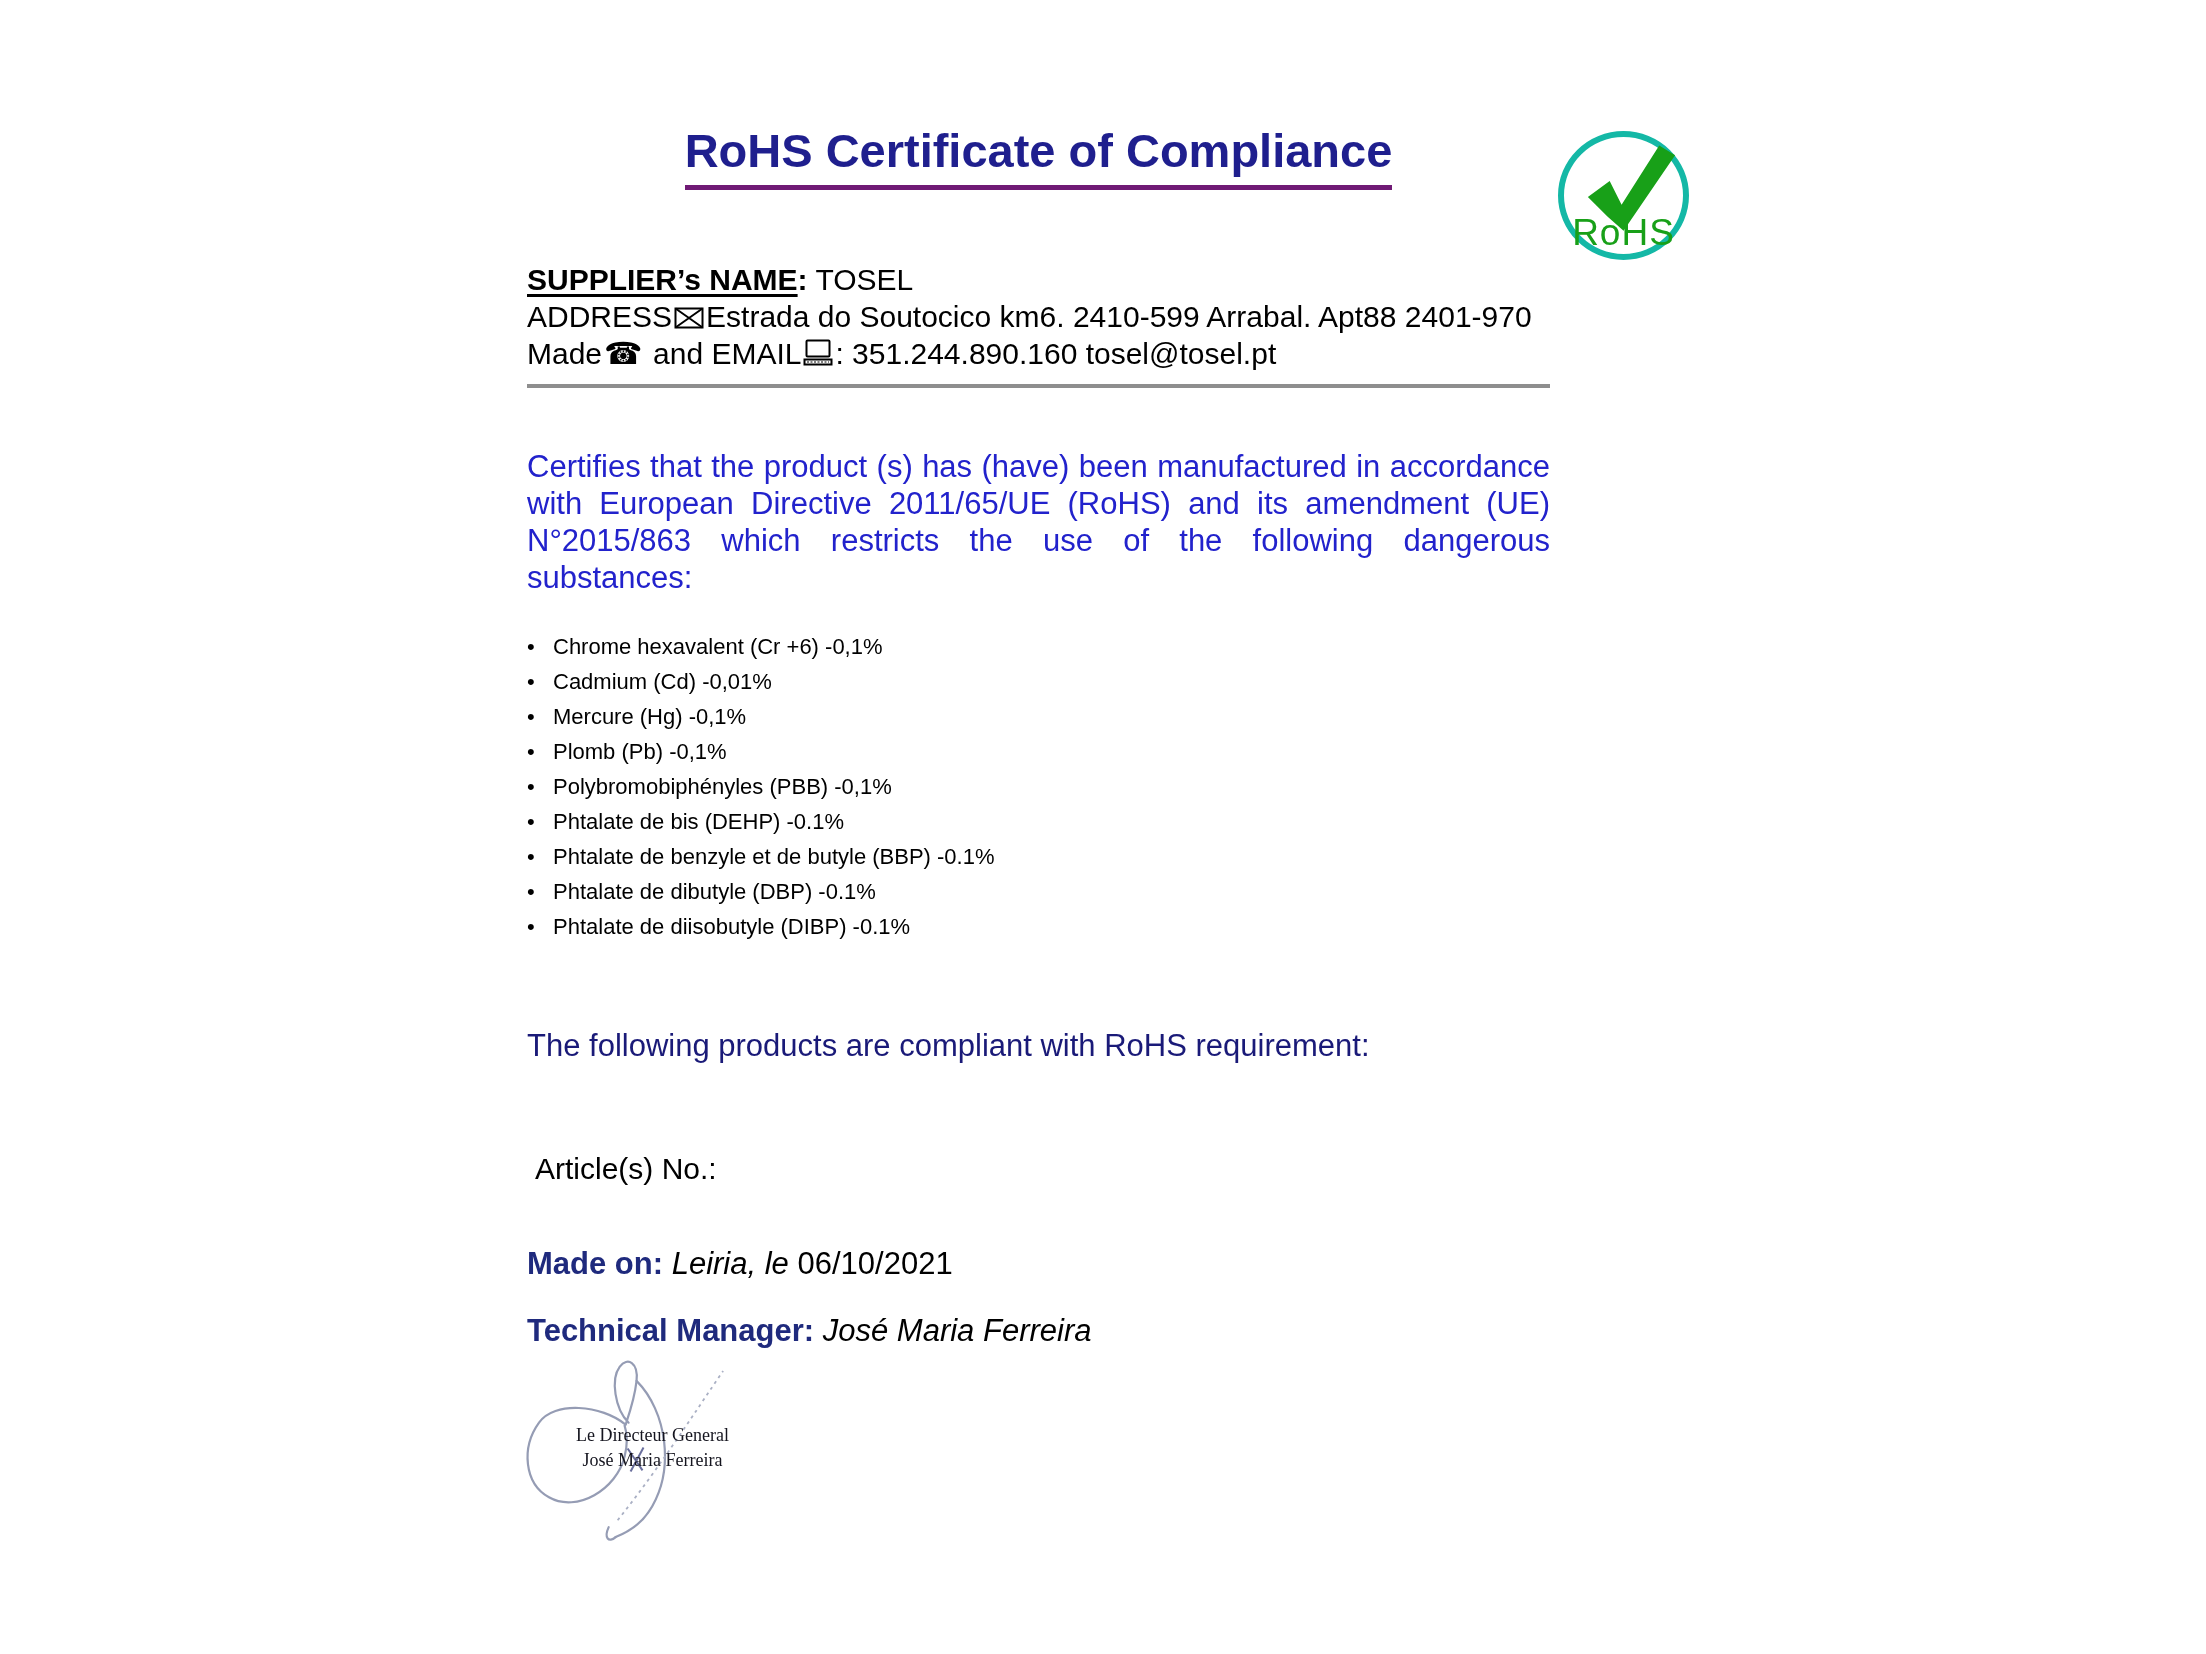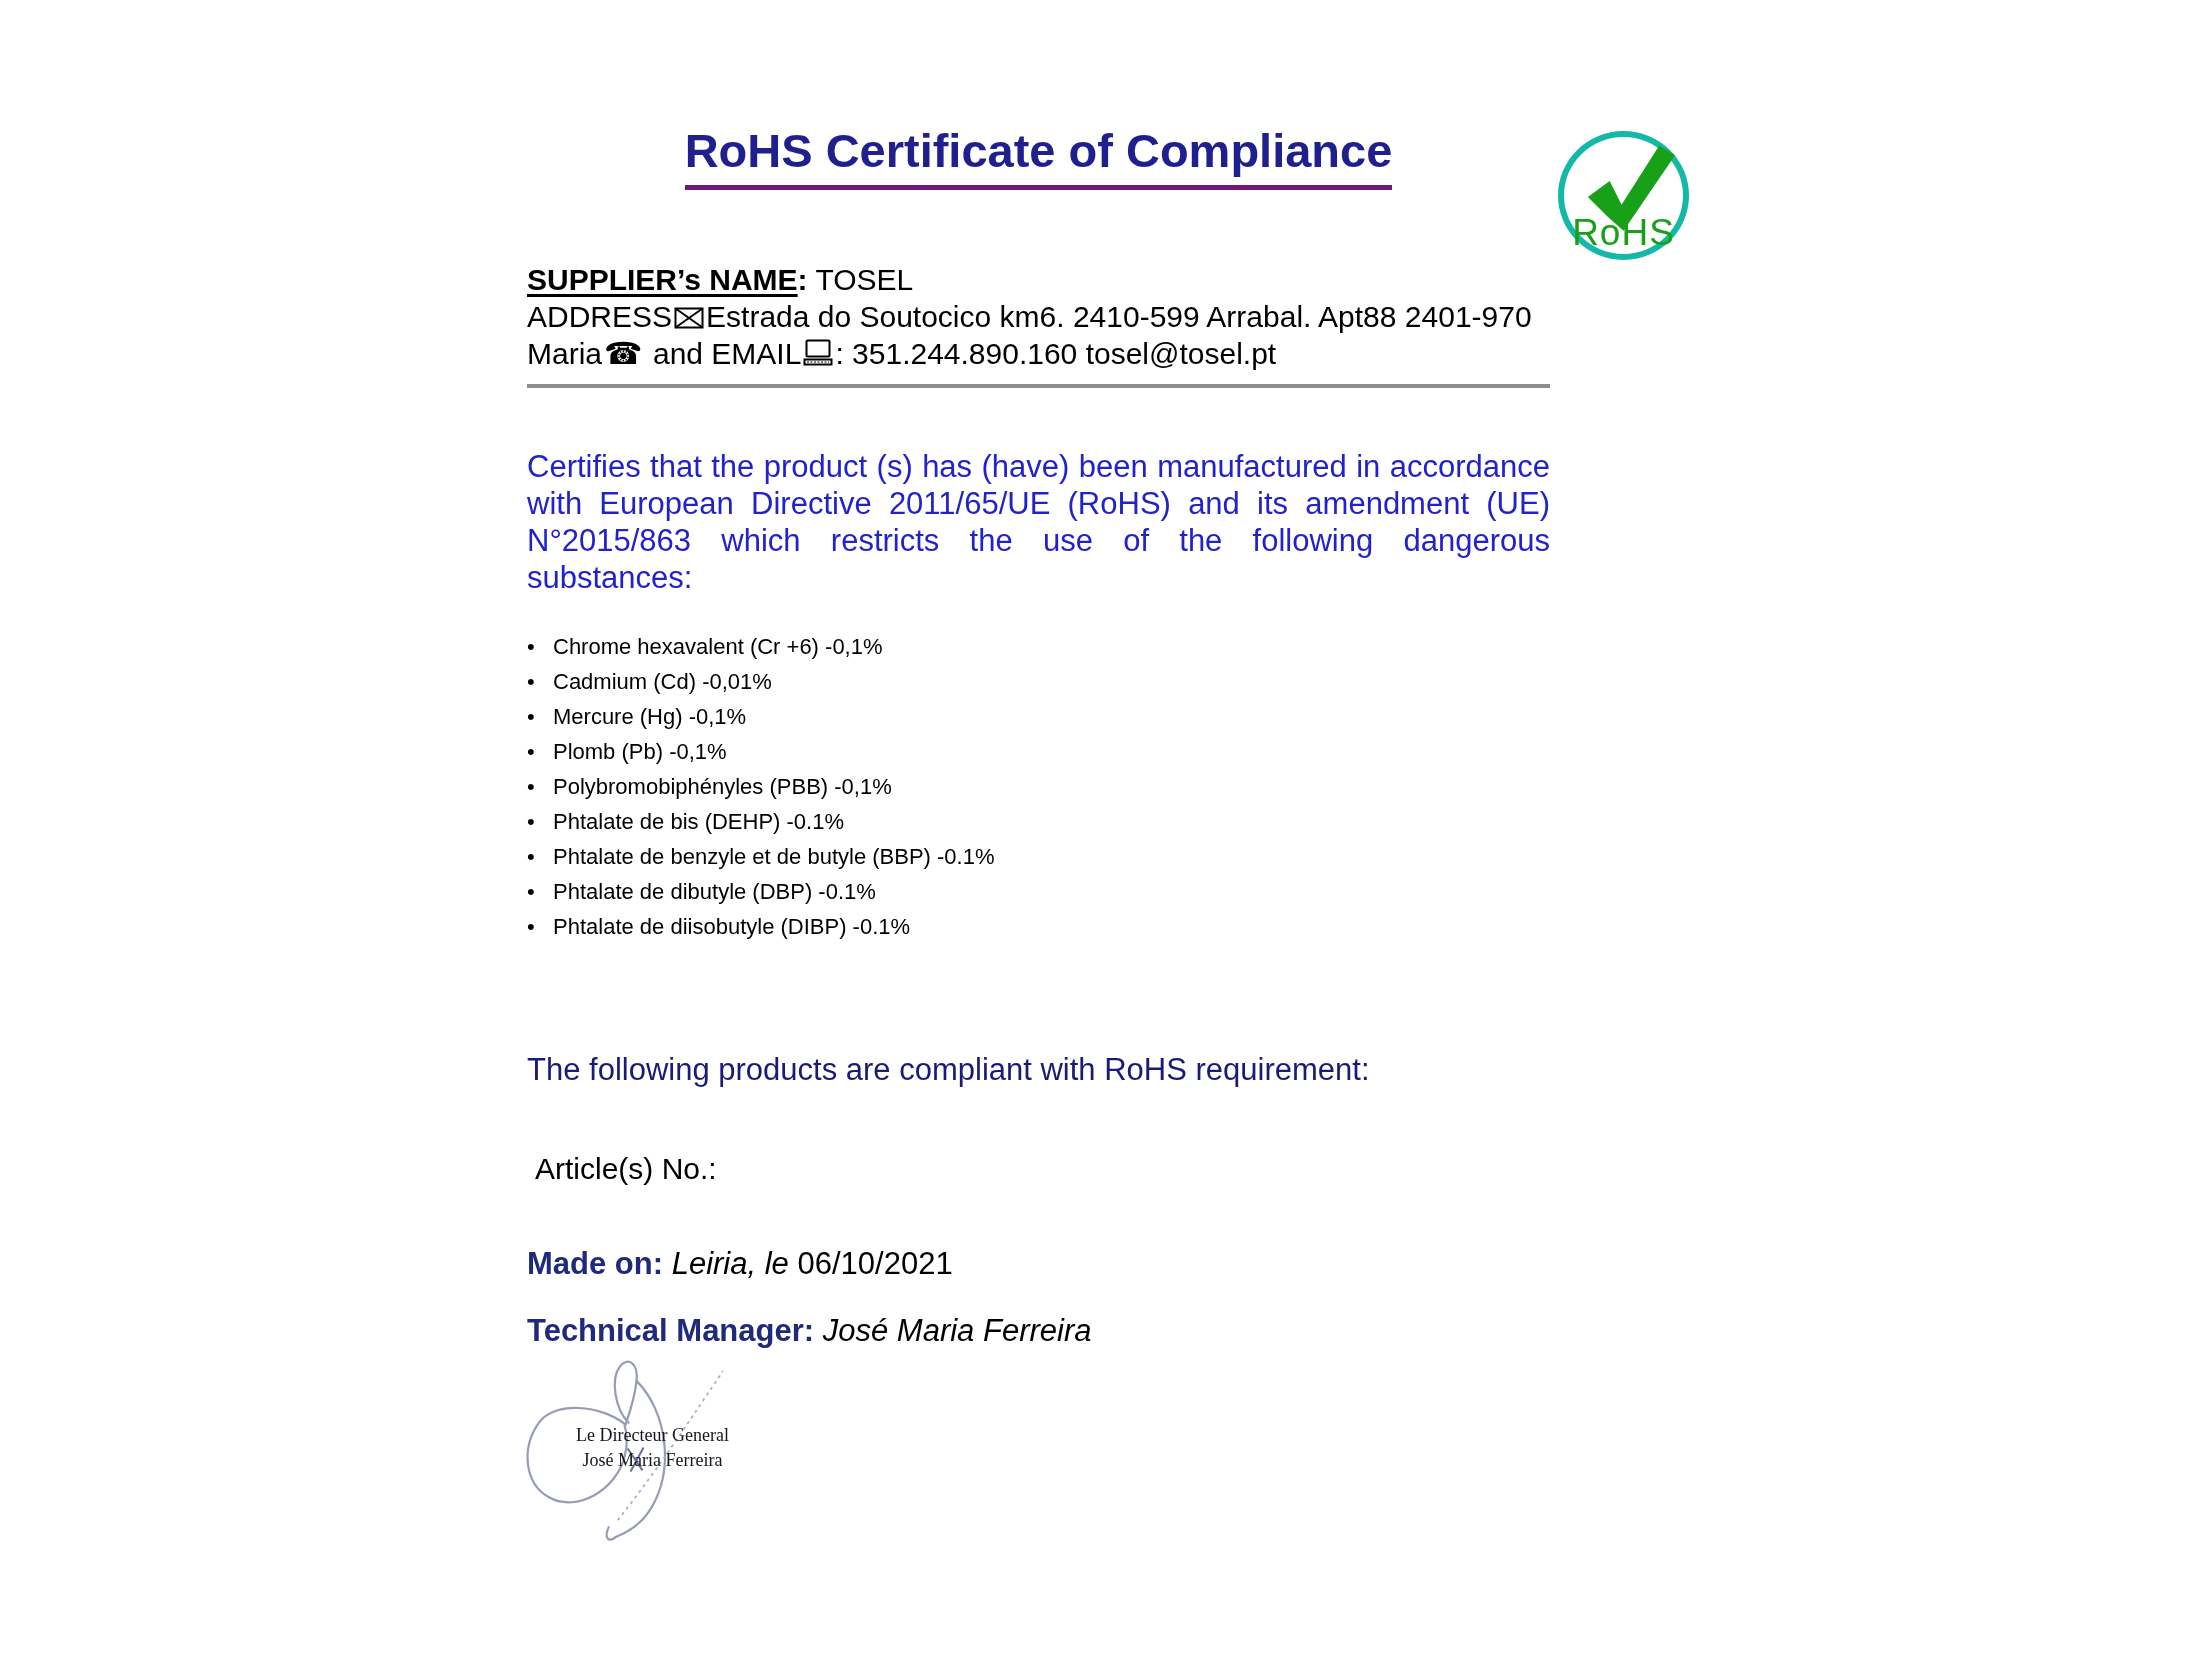--- a/index.html
+++ b/index.html
@@ -28,21 +28,21 @@
 
   
   .cert{position:absolute;left:527px;top:448px;width:1023px;font-size:31px;line-height:37px;color:#2222cc;text-align:justify;margin:0;}
 
   
   .subs{position:absolute;left:525px;top:629px;width:1025px;margin:0;padding:0;list-style:none;font-size:22px;line-height:35px;color:#000;}
   .subs li{margin:0;padding-left:28px;position:relative;}
   .subs li::before{content:"\2022";position:absolute;left:2px;top:0;}
 
   
-  .compliance{position:absolute;left:527px;top:1052px;width:1023px;margin:0;font-size:31px;color:#1a1a78;}
+  .compliance{position:absolute;left:527px;top:1028px;width:1023px;margin:0;font-size:31px;color:#1a1a78;}
   .article{position:absolute;left:527px;top:1144px;width:1023px;margin:8px;font-size:30px;color:#000;}
 
   
   .made-on{position:absolute;left:527px;top:1246px;width:1023px;margin:0;font-size:31px;}
   .tech{position:absolute;left:527px;top:1313px;width:1023px;margin:0;font-size:31px;}
   .lbl{font-weight:700;color:#1f2a7d;}
   .it{font-style:italic;}
 
   
   .signature{position:absolute;left:498px;top:1351px;width:299px;height:209px;}
@@ -66,21 +66,21 @@
   </div>
 
   <div class="supplier">
     <p><span class="b u">SUPPLIER’s NAME</span><span class="b">:</span><span> TOSEL</span></p>
     <p><span>ADDRESS</span><svg class="inline-icon" width="30" height="22" viewBox="0 0 30 22">
           <g fill="none" stroke="#000" stroke-width="2">
             <rect x="1.5" y="1.5" width="27" height="19"></rect>
             <path d="M1.5 1.5 L28.5 20.5 M28.5 1.5 L1.5 20.5"></path>
           </g>
         </svg><span>Estrada do Soutocico km6. 2410-599 Arrabal. Apt88 2401-970</span></p>
-    <p><span>Maria</span><span class="phone-glyph">☎</span><span> and EMAIL</span><svg class="inline-icon" width="30" height="27" viewBox="0 0 30 27">
+    <p><span>Made</span><span class="phone-glyph">☎</span><span> and EMAIL</span><svg class="inline-icon" width="30" height="27" viewBox="0 0 30 27">
           <g fill="none" stroke="#000" stroke-width="2">
             <rect x="3.5" y="1.5" width="23" height="16" rx="1"></rect>
             <rect x="1.5" y="20.5" width="27" height="5"></rect>
             <path d="M4 23 h22" stroke-width="1" stroke-dasharray="2,1.5"></path>
           </g>
         </svg><span>: </span><span>351.244.890.160 tosel@tosel.pt</span></p>
   </div>
 
   <div class="rule"></div>
 

